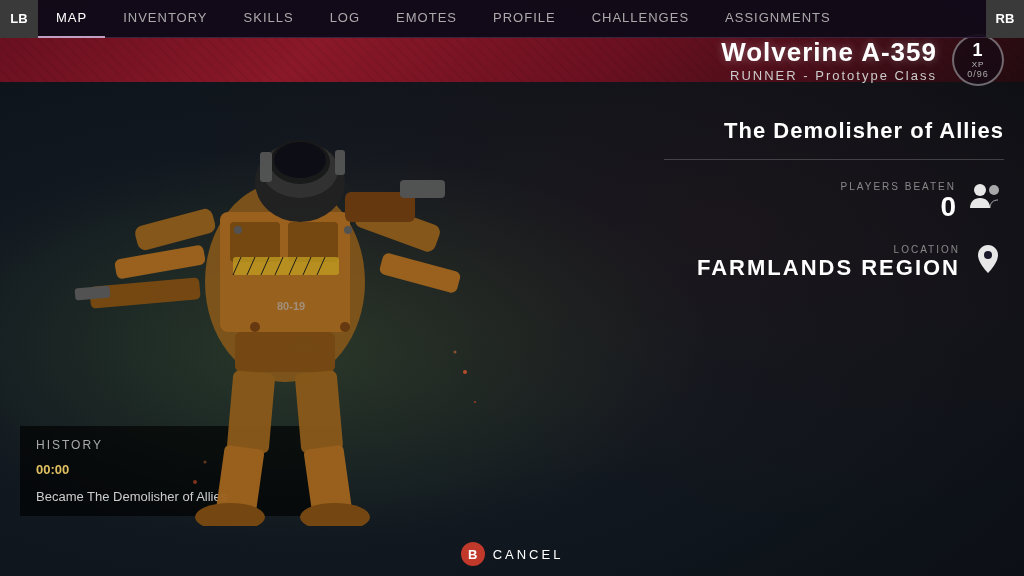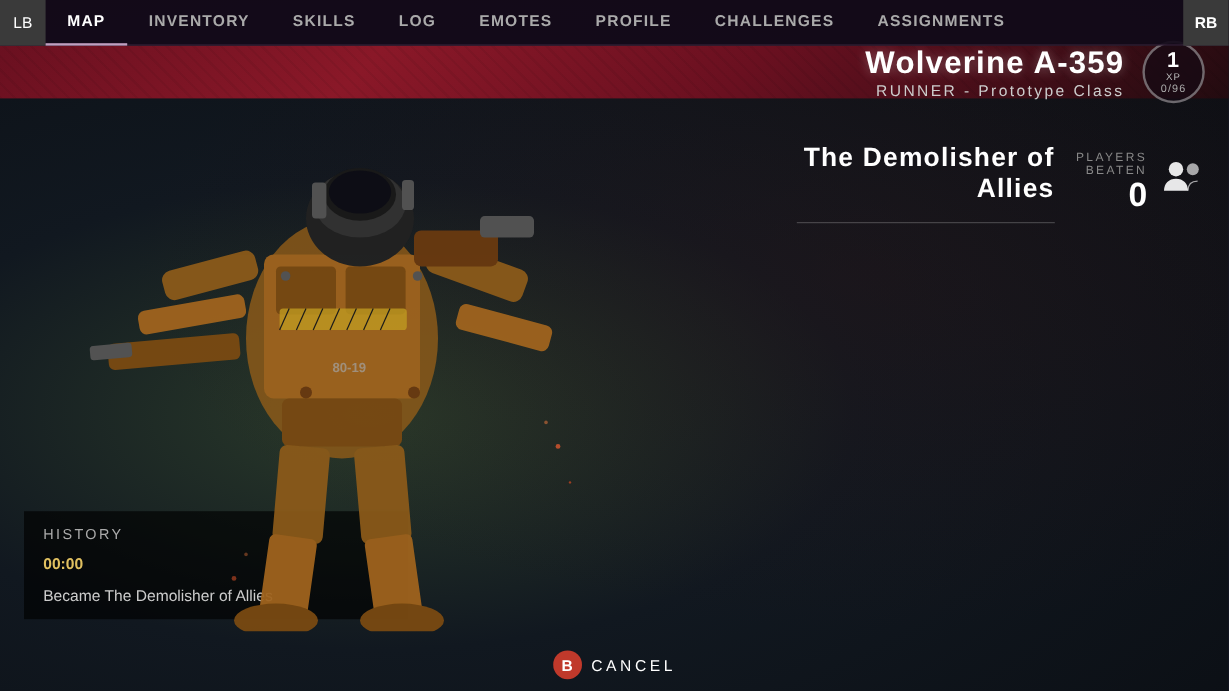--- a/index.html
+++ b/index.html
@@ -43,40 +43,40 @@
     }
 
     .nav-lb {
       width: 38px;
       height: 38px;
       background: #3a3a3a;
       display: flex;
       align-items: center;
       justify-content: center;
       color: white;
-      font-weight: normal;
+      font-weight: bold;
       font-size: 13px;
       flex-shrink: 0;
     }
 
     .nav-items {
       display: flex;
       align-items: center;
       flex: 1;
     }
 
     .nav-item {
       padding: 0 18px;
       height: 38px;
       display: flex;
       align-items: center;
       color: #aaa;
       font-size: 13px;
       letter-spacing: 1px;
-      font-weight: 700;
+      font-weight: 400;
       cursor: pointer;
       text-transform: uppercase;
       border-bottom: 2px solid transparent;
     }
 
     .nav-item.active {
       color: white;
       border-bottom: 2px solid #c0a0c0;
     }
 
@@ -185,21 +185,21 @@
       z-index: 5;
     }
 
     
     .right-panel {
       position: absolute;
       top: 20px;
       right: 20px;
       width: 340px;
       display: flex;
-      flex-direction: row;
+      flex-direction: column;
       gap: 0;
     }
 
     .title-section {
       text-align: right;
       padding-bottom: 15px;
       border-bottom: 1px solid rgba(255,255,255,0.2);
       margin-bottom: 20px;
     }
 
@@ -484,20 +484,32 @@
       <div class="stat-icon">
         <svg width="36" height="36" viewBox="0 0 36 36" fill="white" xmlns="http://www.w3.org/2000/svg">
           <circle cx="12" cy="10" r="6" fill="white"></circle>
           <path d="M2 28c0-6 4-10 10-10s10 4 10 10" fill="white"></path>
           <circle cx="26" cy="10" r="5" fill="white" opacity="0.7"></circle>
           <path d="M22 28c0-5 3-8 8-8" stroke="white" strokewidth="2" fill="none" opacity="0.7"></path>
         </svg>
       </div>
     </div>
 
+    <div class="location-row">
+      <div class="location-block">
+        <div class="location-label">LOCATION</div>
+        <div class="location-value">FARMLANDS REGION</div>
+      </div>
+      <div class="location-icon">
+        <svg width="32" height="32" viewBox="0 0 32 32" fill="white" xmlns="http://www.w3.org/2000/svg">
+          <path d="M16 2C10.5 2 6 6.5 6 12c0 8 10 18 10 18s10-10 10-18c0-5.5-4.5-10-10-10z" fill="white"></path>
+          <circle cx="16" cy="12" r="4" fill="#1a1a2e"></circle>
+        </svg>
+      </div>
+    </div>
   </div>
 
   <div class="history-panel">
     <div class="history-title">HISTORY</div>
     <div class="history-entry">
       <span class="history-time">00:00</span>
       <span class="history-text">Became The Demolisher of Allies</span>
     </div>
   </div>
 

